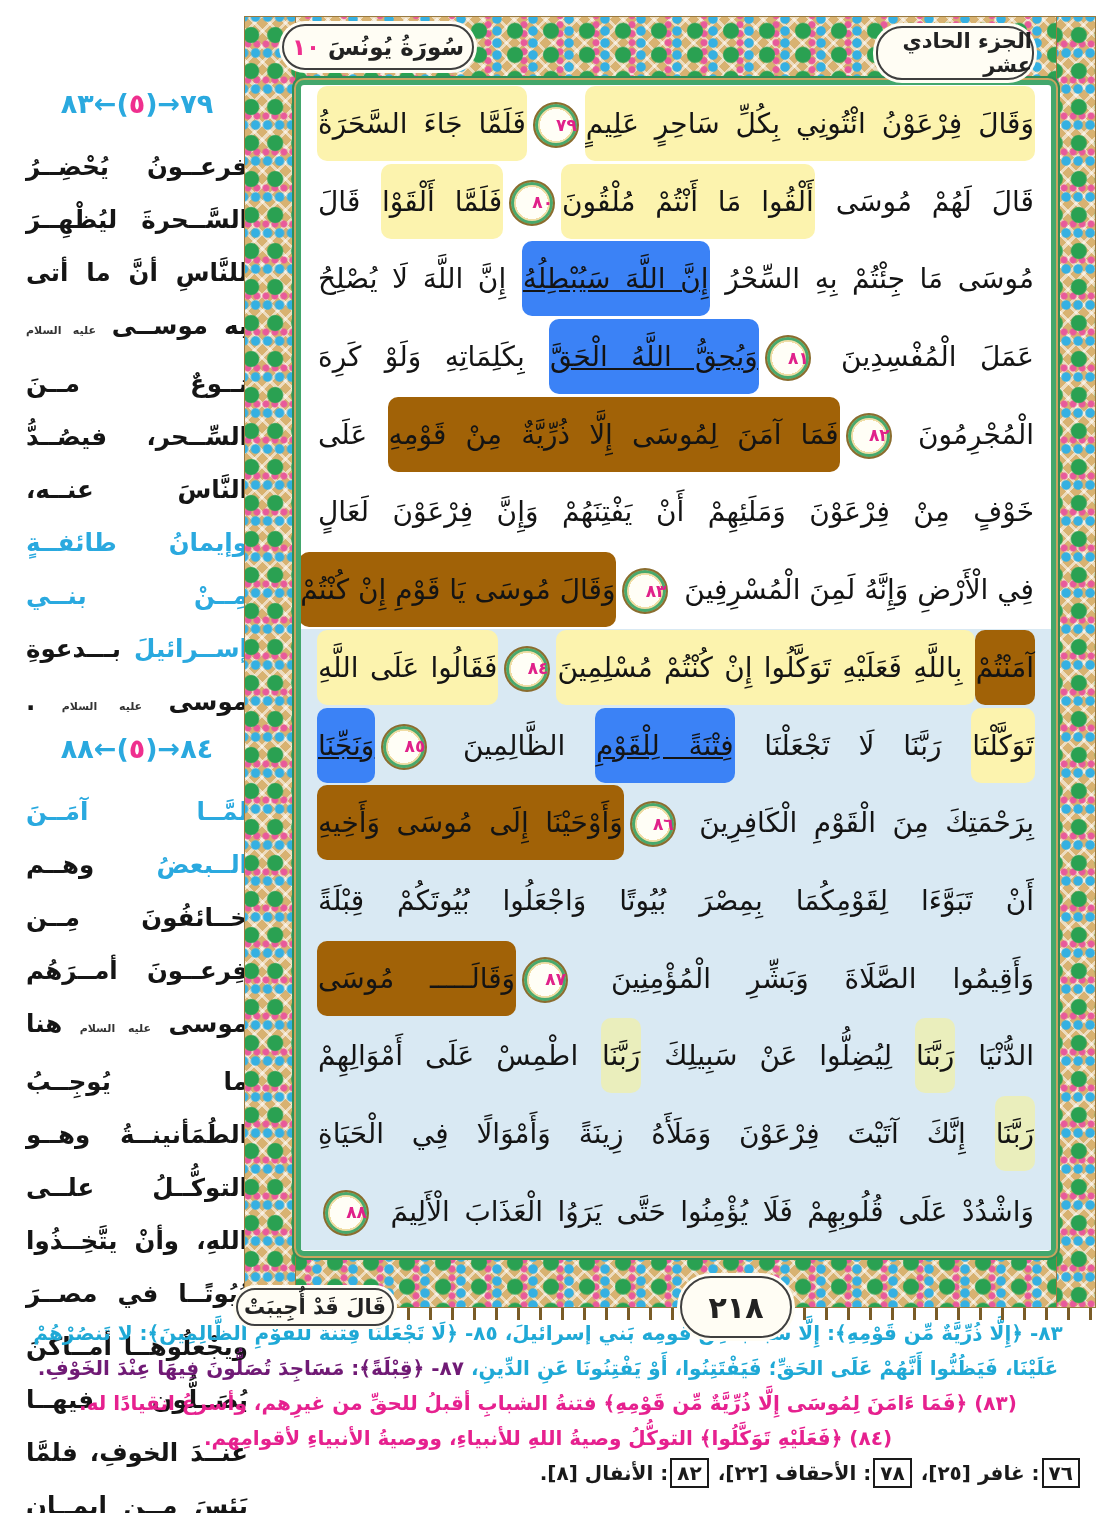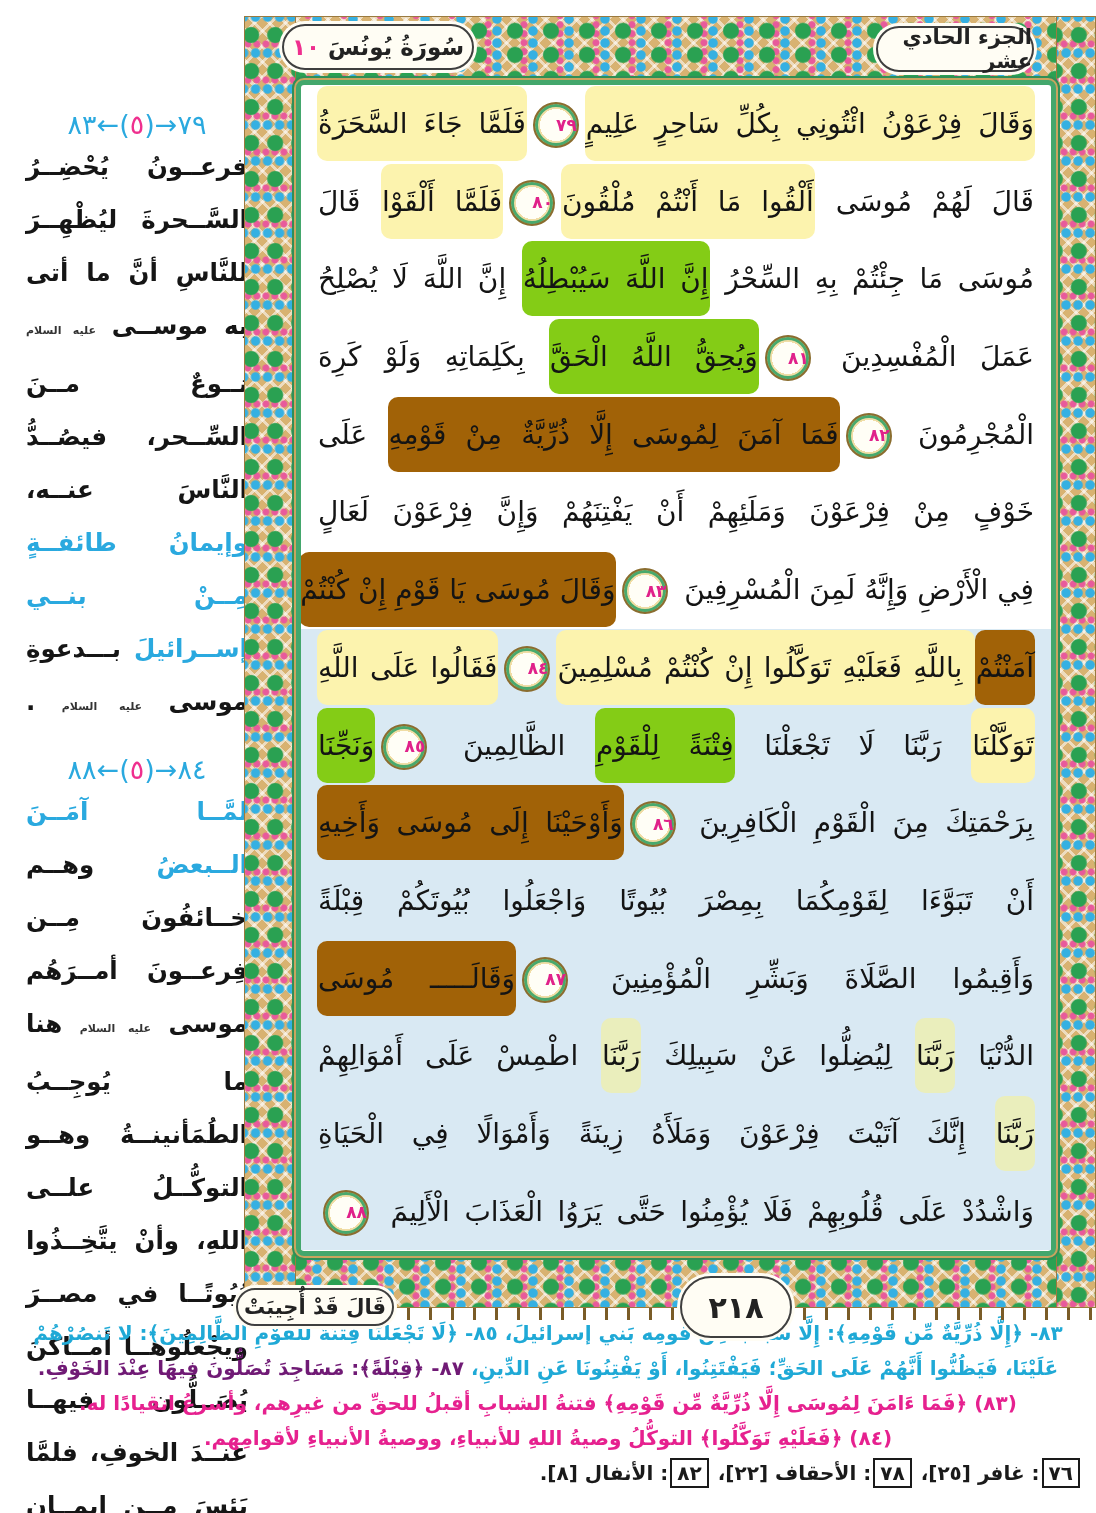--- a/index.html
+++ b/index.html
@@ -24,49 +24,49 @@
   .band-left   { left:244px; top:16px;  width:52px;  height:1292px; }
   .band-right  { left:1056px; top:16px; width:40px;  height:1292px; }
   .finials { position:absolute; left:244px; top:1308px; width:852px; height:12px; z-index:2;
     background: repeating-linear-gradient(90deg, transparent 0 9px, #7a5c28 9px 12px, transparent 12px 22px); }
 
   
   .cartouche { position:absolute; z-index:5; background:#fffdf4; border:2px solid #3f3f3f;
     border-radius:26px; display:flex; align-items:center; justify-content:center;
     font-weight:bold; color:#222; box-shadow:0 0 0 3px #fffdf4; }
   .cart-surah { left:282px; top:24px; width:192px; height:46px; font-size:23px; gap:8px; }
-  .cart-juz   { left:876px; top:26px; width:158px; height:46px; font-size:21px; }
+  .cart-juz   { left:876px; top:26px; width:158px; height:54px; font-size:21px; }
   .cart-page  { left:680px; top:1276px; width:112px; height:62px; border-radius:34px; font-size:30px;justify-content:center; }
   .cart-catch { left:236px; top:1288px; width:158px; height:38px; font-size:21px; }
   .pink-num { color:#ef2f8e; }
 
   
   .quran-box { position:absolute; left:296px; top:80px; width:760px; height:1176px; z-index:3;
     background:#ffffff; border:5px solid #43a76c; border-radius:8px;
     box-shadow:0 0 0 2px #c9a45f, 0 0 0 4px #2f8f57; overflow:hidden; }
   .qline { height:77.7px; line-height:77.7px; padding:0 16px; font-size:28px; color:#141414;
     direction:rtl; text-align:justify; text-align-last:justify; white-space:nowrap; }
   .qline.blue { background:#d9e9f3; }
   .seg { padding:21px 1px; border-radius:10px; }
   .hl-none   { background:transparent; }
   .hl-yellow { background:#fcf3ae; }
   .hl-pink   { background:#a16207; }
-  .hl-gray   { background:#84cc16; }
+  .hl-gray   { background:#3b82f6;text-decoration:underline; }
   .hl-pale   { background:#eaeebc; }
   .medallion { display:inline-flex; align-items:center; justify-content:flex-start; vertical-align:middle;
     width:46px; height:46px; margin:0 6px; border-radius:50%;
     background:radial-gradient(circle, #fffef6 0 54%, #f0ddA5 54% 70%, #caa45f 70% 76%, #fdf6df 76%);
     border:2px solid #8a6d2f; box-shadow:inset 0 0 0 3px #49a96d; position:relative; }
   .mnum { font-size:17px; font-weight:bold; color:#e0218a; line-height:1; }
 
   
   .margin-notes { position:absolute; right:auto; left:26px; top:88px; width:222px; z-index:1;
     direction:rtl; color:#151515; }
-  .ref-line { direction:ltr; display:flex; justify-content:center; align-items:flex-end;
-    font-size:27px; font-weight:normal; color:#2aa9df; height:52px; letter-spacing:1px; }
+  .ref-line { direction:ltr; display:flex; justify-content:center; align-items:flex-start;
+    font-size:27px; font-weight:bold; color:#2aa9df; height:52px; letter-spacing:1px; }
   .mnote { font-size:24.5px; font-weight:bold; line-height:53px; text-align:justify;
     text-align-last:justify; }
   .seg-k { color:#151515; } .seg-b { color:#2aa9df; }
   .seg-hon { font-size:11px; font-weight:bold; color:#333; letter-spacing:-1px; }
 
   
   .footnotes { position:absolute; left:14px; top:1316px; width:1068px; z-index:1; direction:rtl; }
   .fn { font-size:20px; font-weight:bold; line-height:35px; }
   .fn-center { text-align:center; } .fn-right { text-align:right; padding-left:4px; }
   .fc-cyan { color:#1fa9d6; } .fc-green { color:#701a75; } .fc-magenta { color:#e6218f; } .fc-black { color:#1a1a1a; }

